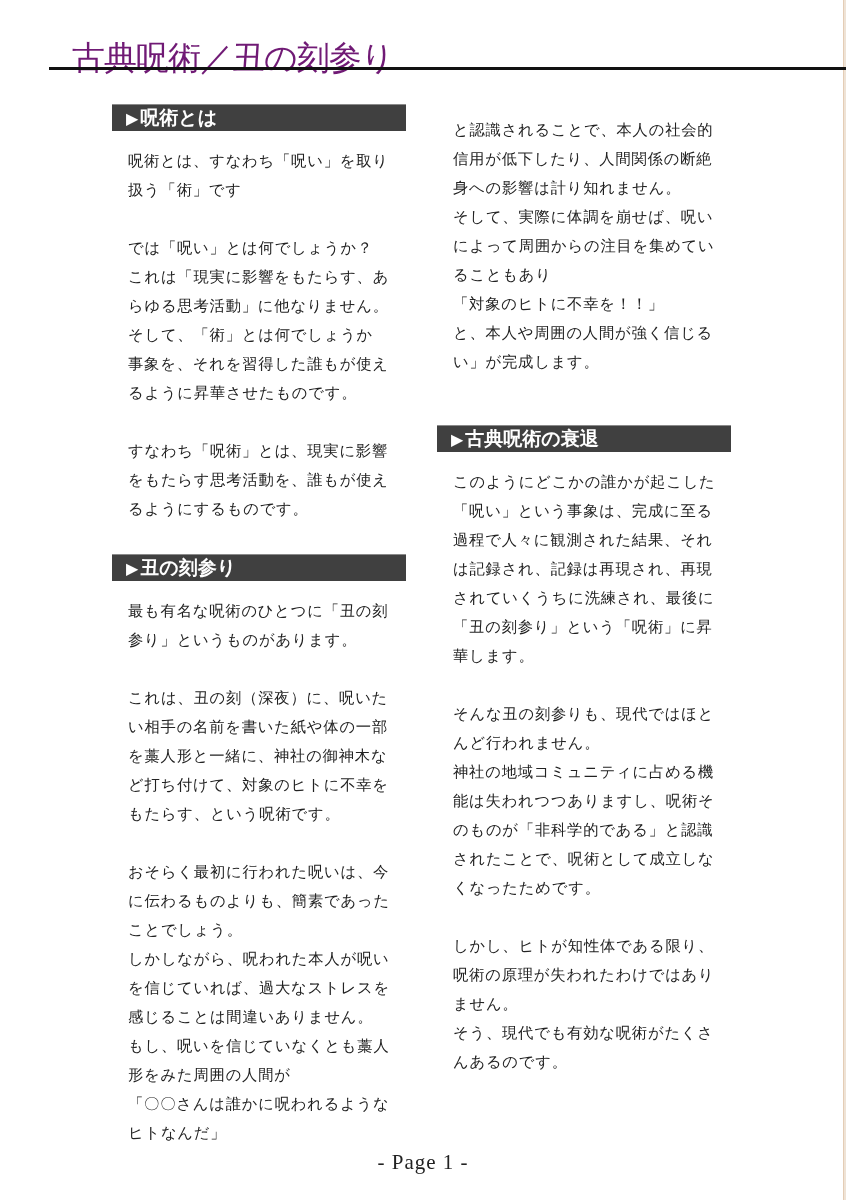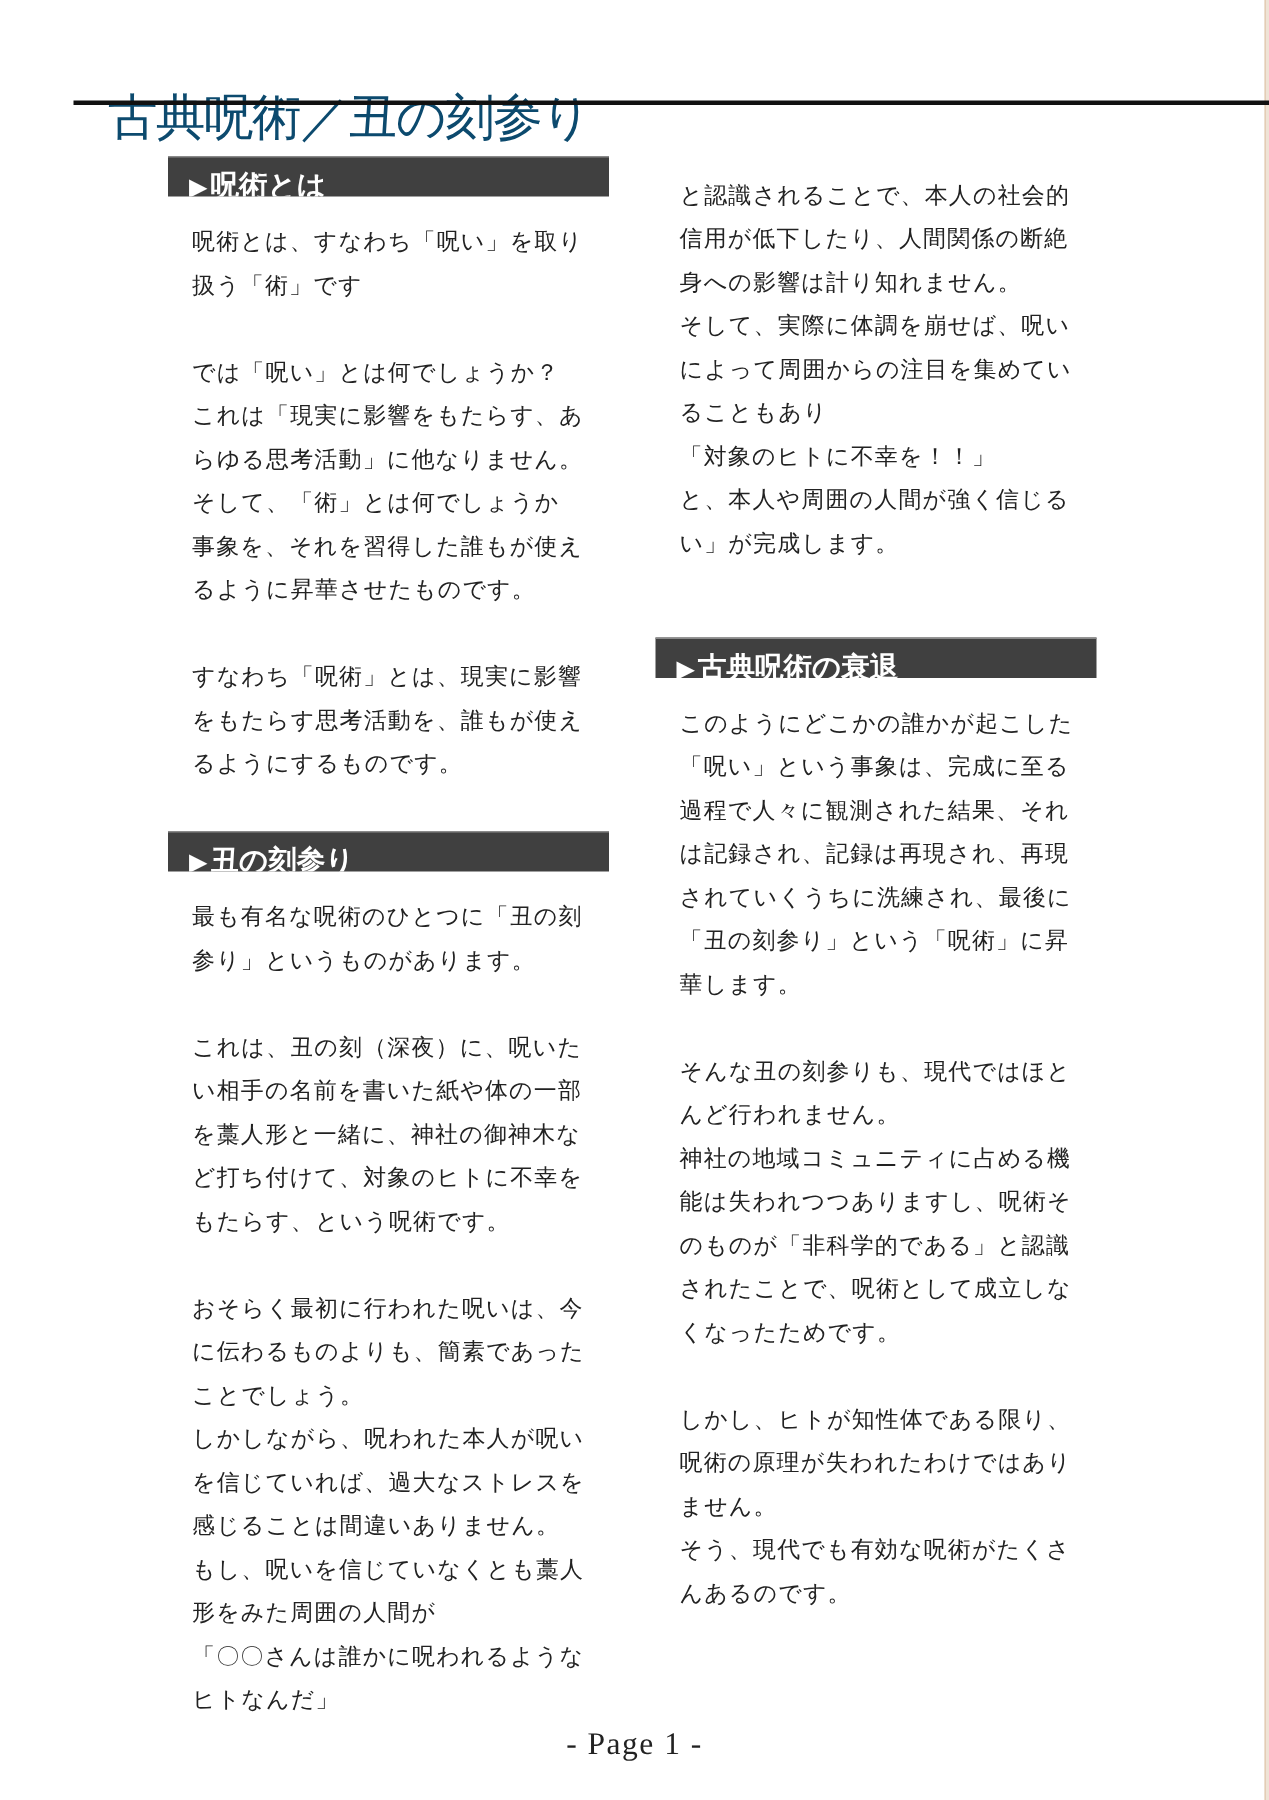--- a/index.html
+++ b/index.html
@@ -20,24 +20,24 @@
       top: 0;
       right: 0;
       width: 2px;
       height: 1200px;
       background: #efe3d6;
       border-left: 1px solid #e4cdb6;
     }
     .title {
       position: absolute;
       left: 72px;
-      top: 36px;
+      top: 16px;
       font-size: 33px;
       line-height: 40px;
-      color: #0c4a6e;
+      color: #701a75;
       letter-spacing: -1px;
       font-weight: normal;
       white-space: nowrap;
     }
     .title-rule {
       position: absolute;
       left: 49px;
       top: 67px;
       width: 797px;
       height: 3px;
@@ -49,21 +49,21 @@
       width: 294px;
     }
     .col-left { left: 112px; }
     .col-right { left: 437px; }
     .col-right.top-part { top: 100px; }
 
     .section-header {
       background: #404040;
       color: #ffffff;
       font-size: 19px;
-      line-height: 38px;
+      line-height: 24px;
       height: 26px;
       padding-left: 14px;
       white-space: nowrap;
       overflow: hidden;
       border-top: 1px solid #8a8a8a;
       font-weight: bold;
     }
     .section-header .arrow {
       font-size: 16px;
       margin-right: 2px;

